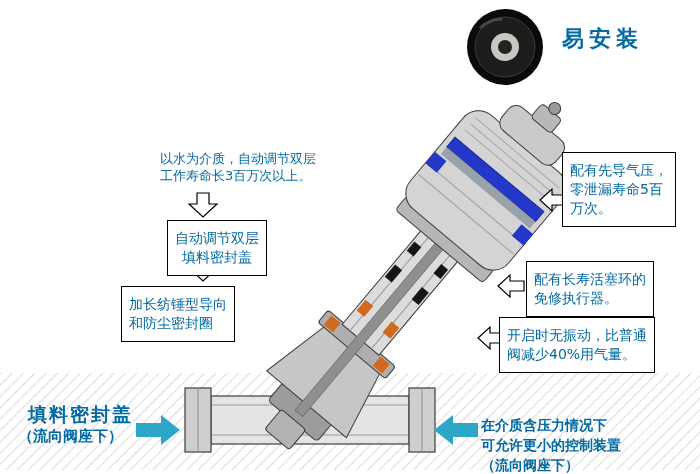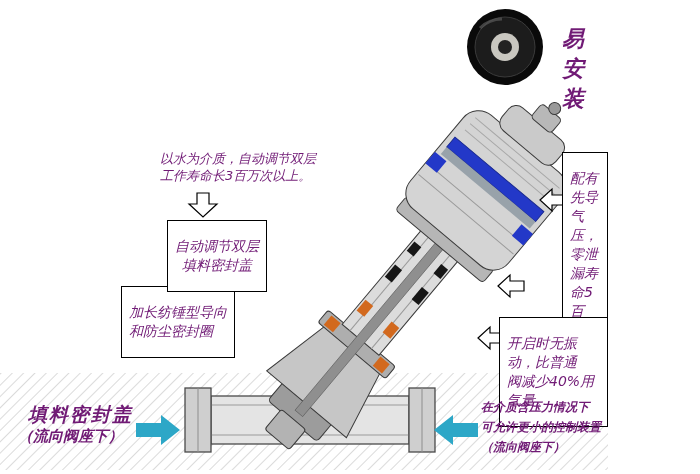--- a/index.html
+++ b/index.html
@@ -1,32 +1,32 @@
 <!DOCTYPE html>
 <html><head>
 <meta charset="utf-8">
 <style>
   html,body{margin:0;padding:0;background:#fff;}
   #stage{
-    position:relative;width:608px;height:474px;background:#ffffff;overflow:hidden;
-    font-family:"DejaVu Sans","Liberation Sans",sans-serif;color:#701a75;font-style:italic;
+    position:relative;width:700px;height:474px;background:#ffffff;overflow:hidden;
+    font-family:"DejaVu Sans","Liberation Sans",sans-serif;color:#0369a1;
   }
   #diagram-svg{position:absolute;left:0;top:0;z-index:1;}
   .txt{position:absolute;z-index:2;white-space:pre-line;}
   .annot-box{
     position:absolute;z-index:2;white-space:pre-line;
     border:1px solid #000;background:#ffffff;
-    padding:16px 7px;font-size:14px;line-height:19px;
+    padding:8px 7px;font-size:14px;line-height:19px;
   }
   .note{font-size:13px;line-height:17px;}
   .photo-title{font-size:22px;font-weight:bold;letter-spacing:5px;}
   .photo-caption{font-size:13px;line-height:17px;}
   .bl-title{font-size:19px;font-weight:bold;letter-spacing:2px;}
   .bl-sub{font-size:15px;font-weight:bold;}
-  .br-text{font-size:12px;line-height:20px;font-weight:bold;}
+  .br-text{font-size:14px;line-height:20px;font-weight:bold;margin-top:18px;}
 </style>
 </head>
 <body>
 
 <div id="stage">
 
   <svg id="diagram-svg" width="700" height="474" viewBox="0 0 700 474">
     <defs>
       <pattern id="hatch" width="8" height="8" patternUnits="userSpaceOnUse" patternTransform="rotate(45)">
         <line x1="0" y1="0" x2="0" y2="8" stroke="#bdbdbd" stroke-width="1.1"></line>
@@ -107,20 +107,22 @@
   <div class="txt note" style="left:160px;top:150px;">以水为介质，自动调节双层
 工作寿命长3百万次以上。</div>
   <div class="annot-box" style="left:121px;top:286px;">加长纺锤型导向
 和防尘密封圈</div>
   <div class="annot-box" style="left:167px;top:220px;text-align:center;">自动调节双层
 填料密封盖</div>
 
   <div class="annot-box" style="left:562px;top:152px;">配有先导气压，
 零泄漏寿命5百
 万次。</div>
+  <div class="annot-box" style="left:526px;top:261px;">配有长寿活塞环的
+免修执行器。</div>
   <div class="annot-box" style="left:499px;top:317px;">开启时无振动，比普通
 阀减少40%用气量。</div>
 
   <div class="txt bl-title" style="left:28px;top:402px;">填料密封盖</div>
   <div class="txt bl-sub" style="left:18px;top:427px;">（流向阀座下）</div>
   <div class="txt br-text" style="left:481px;top:397px;">在介质含压力情况下
 可允许更小的控制装置
 （流向阀座下）</div>
 
 </div>

